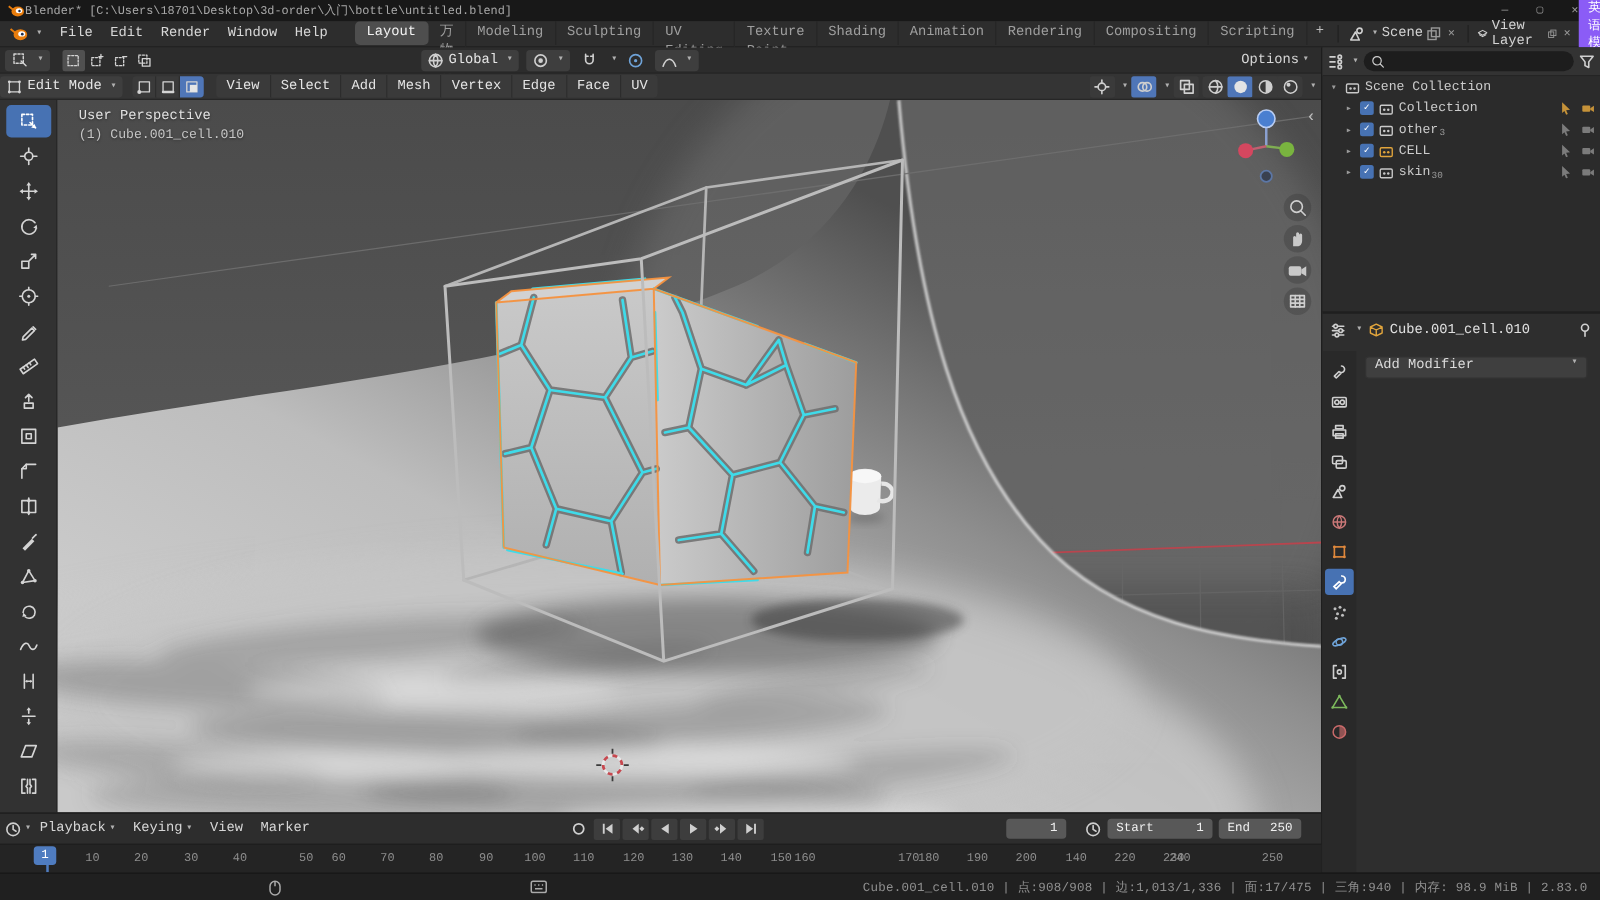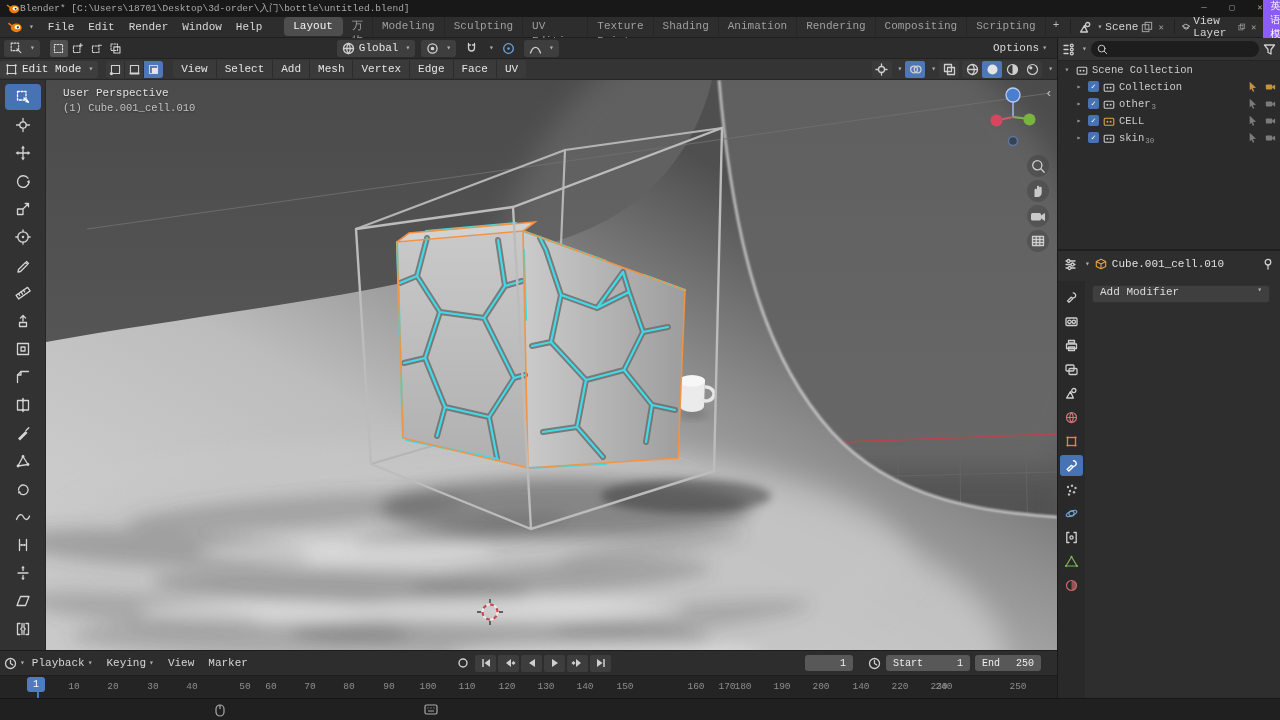--- a/index.html
+++ b/index.html
@@ -949,21 +949,21 @@
       <span class="tick" style="left:271px">60</span>
       <span class="tick" style="left:310px">70</span>
       <span class="tick" style="left:349px">80</span>
       <span class="tick" style="left:389px">90</span>
       <span class="tick" style="left:428px">100</span>
       <span class="tick" style="left:467px">110</span>
       <span class="tick" style="left:507px">120</span>
       <span class="tick" style="left:546px">130</span>
       <span class="tick" style="left:585px">140</span>
       <span class="tick" style="left:625px">150</span>
-      <span class="tick" style="left:696px">160</span>
+      <span class="tick" style="left:644px">160</span>
       <span class="tick" style="left:727px">170</span>
       <span class="tick" style="left:743px">180</span>
       <span class="tick" style="left:782px">190</span>
       <span class="tick" style="left:821px">200</span>
       <span class="tick" style="left:861px">140</span>
       <span class="tick" style="left:900px">220</span>
       <span class="tick" style="left:939px">230</span>
       <span class="tick" style="left:944px">240</span>
       <span class="tick" style="left:1018px">250</span>
     </div>
@@ -971,15 +971,16 @@
 
   <div class="statusbar">
     <svg class="sb-ico" style="left:214px" width="12" height="13" viewBox="0 0 12 13">
         <rect x="2" y="1" width="8" height="11" rx="4" fill="none" stroke="#aaa" stroke-width="1.2"></rect>
         <path d="M6,1 V5" stroke="#aaa" stroke-width="1.2"></path>
       </svg>
     <svg class="sb-ico" style="left:424px" width="14" height="11" viewBox="0 0 14 11">
         <rect x="1" y="1" width="12" height="9" rx="1.5" fill="none" stroke="#aaa" stroke-width="1.2"></rect>
         <path d="M3.5,4 h1 M6.5,4 h1 M9.5,4 h1 M4,7 h6" stroke="#aaa" stroke-width="1.2"></path>
       </svg>
+    <span class="sb-text">Cube.001_cell.010  |  点:908/908 | 边:1,013/1,336 | 面:17/475 | 三角:940 | 内存: 98.9 MiB | 2.83.0</span>
   </div>
 
 </div>
 
 </body></html>

